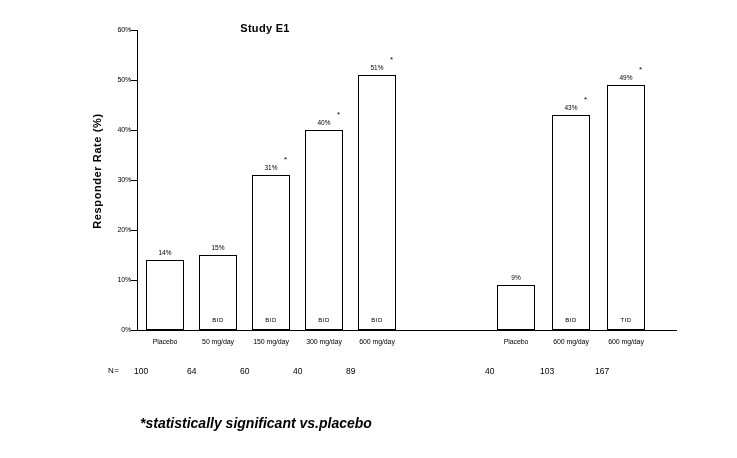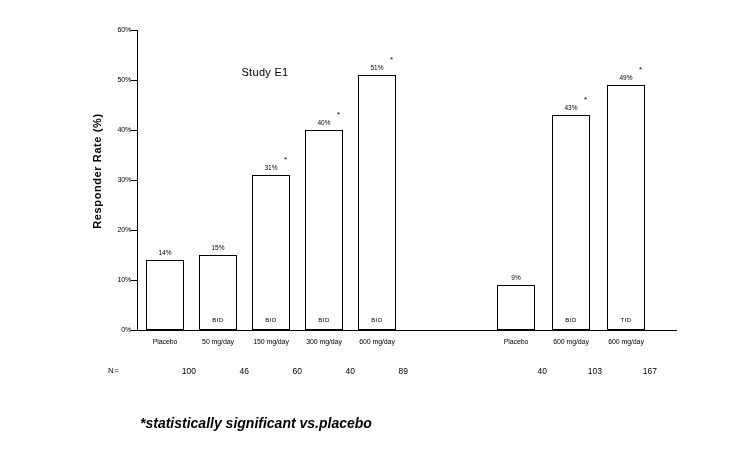--- a/index.html
+++ b/index.html
@@ -65,25 +65,24 @@
     font-weight: bold;
     color: #000000;
     letter-spacing: 0.6px;
   }
 
   
   .panel-title {
     position: absolute;
     top: 22px;
     font-size: 11px;
-    font-weight: normal;
+    font-weight: bold;
     color: #000000;
     text-align: center;
     letter-spacing: 0.3px;
-    margin-top: 44px;
   }
   #panel-title-0 { left: 190px; width: 150px; }
   #panel-title-1 { left: 500px; width: 150px; }
 
   
   .bar {
     position: absolute;
     bottom: 0;
     border: 1px solid #000000;
     background: #ffffff;
@@ -127,21 +126,21 @@
     font-size: 7px;
     color: #000000;
     text-align: center;
     letter-spacing: -0.1px;
   }
   .n-label {
     position: absolute;
     top: 366px;
     font-size: 8.5px;
     color: #000000;
-    text-align: right;
+    text-align: left;
   }
   #n-legend {
     position: absolute;
     left: 108px;
     top: 366px;
     width: 28px;
     text-align: left;
     font-size: 8px;
     color: #000000;
     letter-spacing: 0.4px;
@@ -228,21 +227,21 @@
       <div class="cat-label" style="left: 240px; width: 62px;">150 mg/day</div>
       <div class="cat-label" style="left: 293px; width: 62px;">300 mg/day</div>
       <div class="cat-label" style="left: 346px; width: 62px;">600 mg/day</div>
       <div class="cat-label" style="left: 485px; width: 62px;">Placebo</div>
       <div class="cat-label" style="left: 540px; width: 62px;">600 mg/day</div>
       <div class="cat-label" style="left: 595px; width: 62px;">600 mg/day</div>
     </div>
   <div id="n-legend">N=</div>
   <div id="n-layer">
       <div class="n-label" style="left: 134px; width: 62px;">100</div>
-      <div class="n-label" style="left: 187px; width: 62px;">46</div>
+      <div class="n-label" style="left: 187px; width: 62px;">64</div>
       <div class="n-label" style="left: 240px; width: 62px;">60</div>
       <div class="n-label" style="left: 293px; width: 62px;">40</div>
       <div class="n-label" style="left: 346px; width: 62px;">89</div>
       <div class="n-label" style="left: 485px; width: 62px;">40</div>
       <div class="n-label" style="left: 540px; width: 62px;">103</div>
       <div class="n-label" style="left: 595px; width: 62px;">167</div>
     </div>
 
   <div id="footnote">*statistically significant vs.placebo</div>
 

